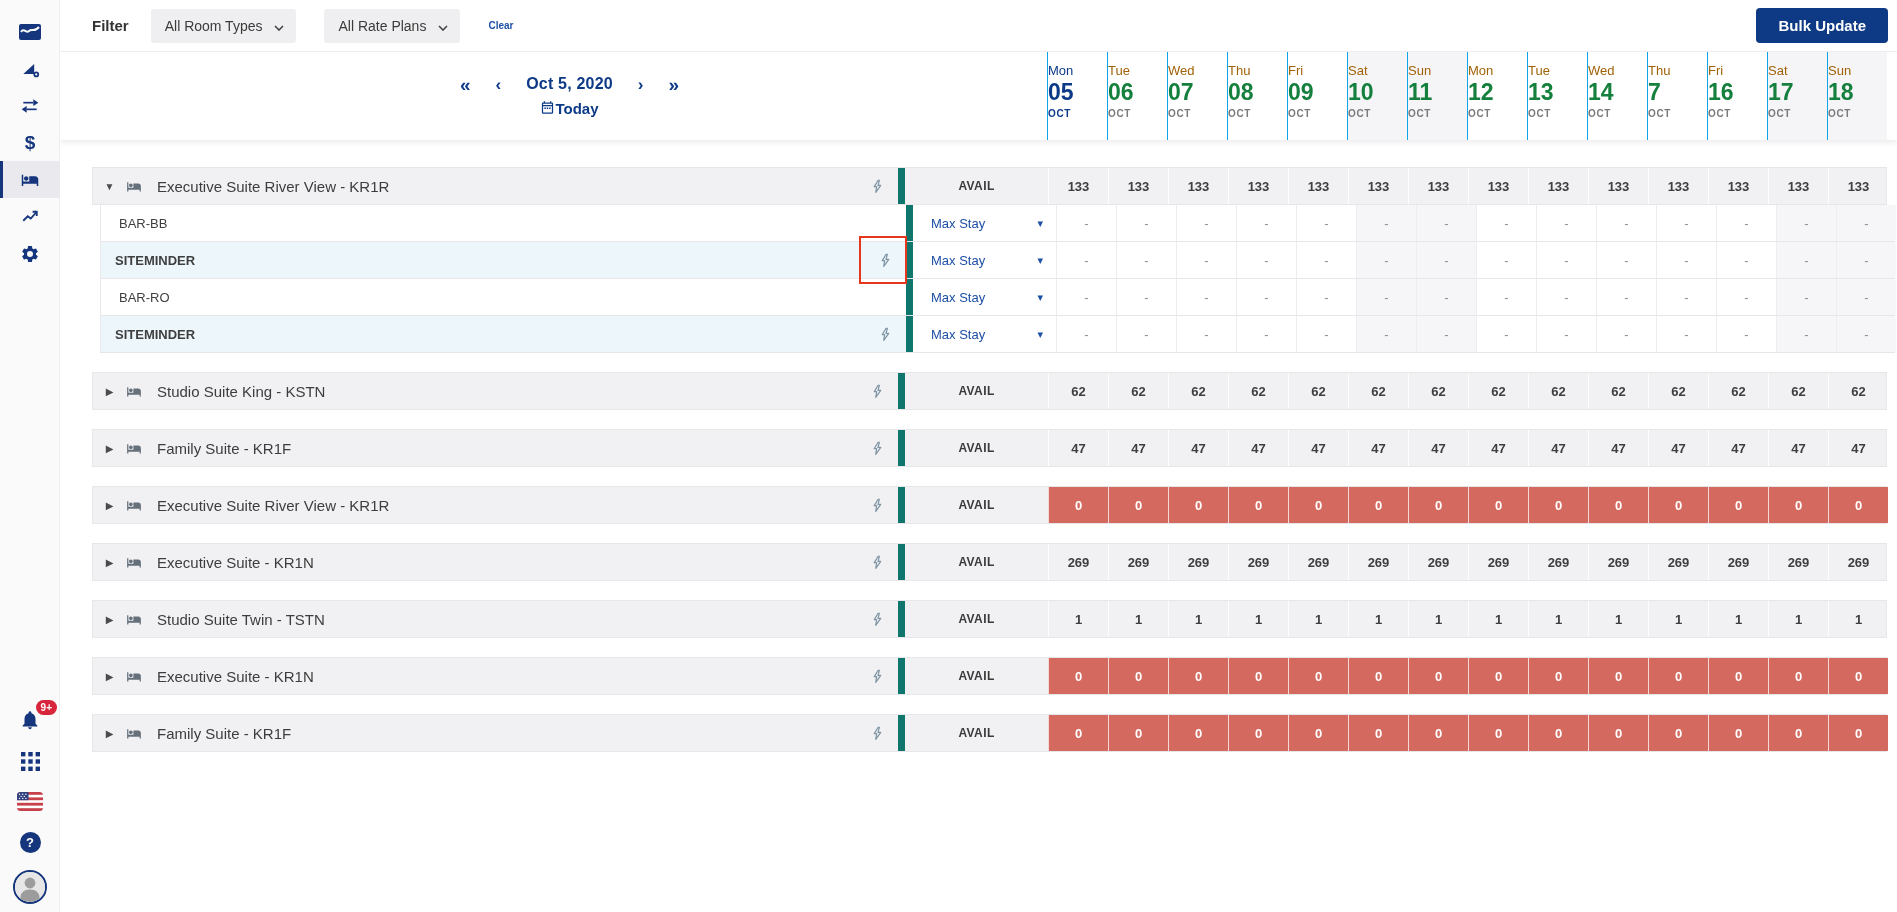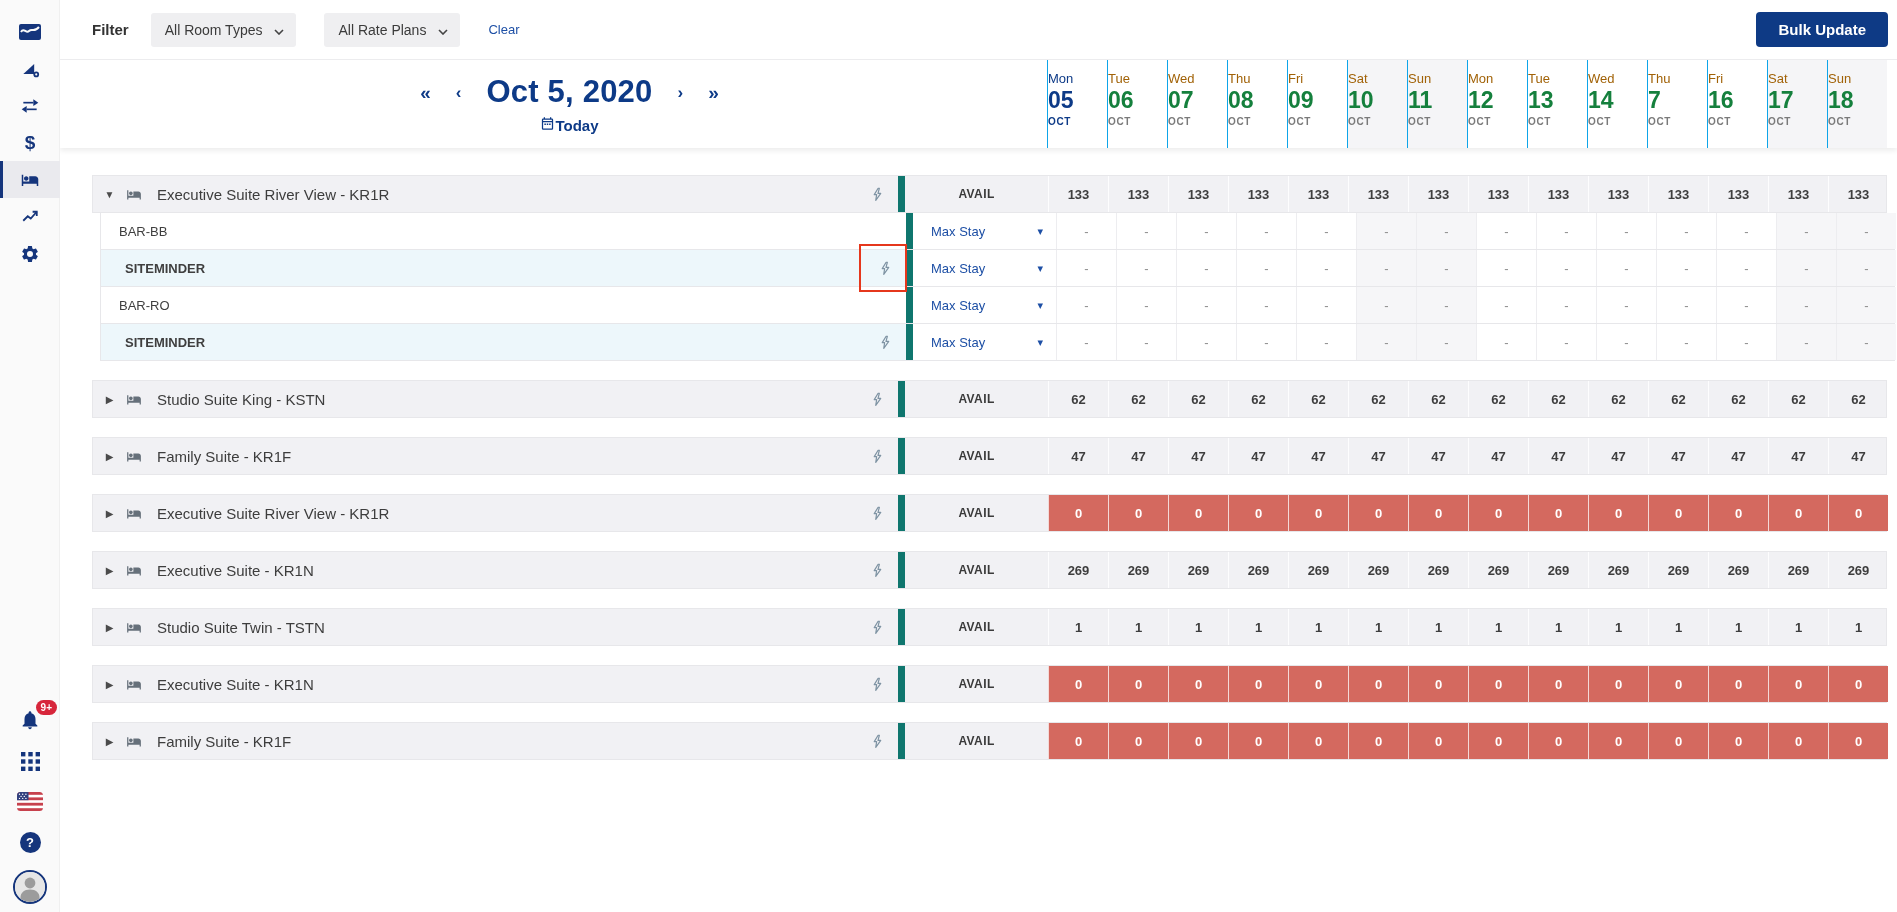--- a/index.html
+++ b/index.html
@@ -23,43 +23,43 @@
     font-size:10px; font-weight:700; border-radius:9px; padding:2px 5px; line-height:1.1; }
   .help-circle { width:21px; height:21px; border-radius:50%; background:#15357c;
     color:#fff; font-size:13px; font-weight:700; display:flex; align-items:center;
     justify-content:center; cursor:pointer; }
   .avatar { width:34px; height:34px; border-radius:50%; border:2px solid #15357c;
     overflow:hidden; background:#ececec; cursor:pointer; }
 
   
   .main { margin-left:60px; }
 
-  .filter-bar { height:60px; display:flex; align-items:center;
+  .filter-bar { height:52px; display:flex; align-items:center;
     padding-left:32px; background:#fff; border-bottom:1px solid #ededef; }
   .filter-label { font-size:15px; font-weight:700; color:#333; margin-right:22px; }
   .chip { background:#efeff1; border-radius:3px; height:34px; display:flex;
     align-items:center; gap:12px; padding:0 12px 0 14px; font-size:14px;
     color:#3b3b3b; margin-right:28px; cursor:pointer; }
-  .clear-link { color:#1d4fa5; font-size:13px; font-weight:400; cursor:pointer; }
+  .clear-link { color:#1d4fa5; font-size:10px; font-weight:700; cursor:pointer; }
   .bulk-btn { margin-left:auto; margin-right:9px; background:#0e3a85; color:#fff;
     font-weight:700; font-size:15px; border:none; border-radius:4px; height:35px;
     padding:0 22px; cursor:pointer; font-family:inherit; }
 
   .cols { display:grid; grid-template-columns:763px 42px 150px repeat(14,60px);
     margin-left:32px; width:1795px; }
 
   .header-band { background:#fff; position:relative; z-index:3;
     box-shadow:0 3px 5px rgba(0,0,0,.07); }
   .header-cols { height:88px; }
   .nav-cell { grid-column:1/4; display:flex; flex-direction:column;
     align-items:center; justify-content:center; gap:6px; }
   .nav-row { display:flex; align-items:center; gap:25px; color:#0d3a87; }
   .nav-chev { font-size:19px; font-weight:700; line-height:1; cursor:pointer; }
   .nav-chev.small { font-size:17px; }
-  .nav-date { font-size:31px; font-weight:700; letter-spacing:.2px; }
+  .nav-date { font-size:16px; font-weight:700; letter-spacing:.2px; }
   .today-row { display:flex; align-items:center; gap:0; color:#0d3a87;
     font-size:15px; font-weight:700; cursor:pointer; }
   .day-cell { border-left:1px solid #0ea5e9; padding-top:11px;
     cursor:default; }
   .day-cell.weekend { background:#f5f5f7; }
   .dow { font-size:13px; color:#a16207; margin-bottom:2px; }
   .dnum { font-size:23px; font-weight:700; color:#15803d; line-height:1.1; }
   .dmon { font-size:10px; font-weight:700; color:#7a7a7a; letter-spacing:.6px; margin-top:3px; }
   .day-cell.today .dow, .day-cell.today .dnum, .day-cell.today .dmon { color:#0d3a87; }
 
@@ -67,21 +67,21 @@
   .group { margin-bottom:19px; }
   .row { box-sizing:border-box; }
   .group-row { height:38px; background:#f1f1f4; border:1px solid #e7e7ea; cursor:pointer; }
   .sub-row { height:37px; background:#fff; border:1px solid #e7e7ea; border-top:0;margin-left:40px; }
 
   .cell { display:flex; align-items:center; min-width:0; }
   .name-cell { padding-left:10px; gap:9px; font-size:15px; color:#3d3d3d; }
   .group-name-label { font-weight:500; margin-left:5px; white-space:nowrap; }
   .caret { font-size:10px; color:#4b4b4b; width:13px; text-align:center; cursor:pointer; }
   .name-cell.indent-1 { padding-left:18px; font-size:13px; color:#3f3f3f; }
-  .name-cell.indent-2 { padding-left:24px; font-size:13px; font-weight:700; color:#3f3f3f; }
+  .name-cell.indent-2 { padding-left:14px; font-size:13px; font-weight:700; color:#3f3f3f; }
   .siteminder-bg { background:#edf7fb; }
   .flash-cell { justify-content:center; position:relative; }
   .flash-icon { display:flex; cursor:pointer; }
   .hl-box { position:absolute; left:-5px; top:-6px; width:48px; height:48px;
     border:2px solid #e5371c; pointer-events:none; z-index:5; }
   .avail-col { border-left:7px solid #0f766e; }
   .avail-cell { justify-content:center; font-size:12px; font-weight:700;
     color:#3a3a3a; letter-spacing:.4px; }
   .val { justify-content:center; font-size:13px; font-weight:700; color:#3e3e3e;
     border-left:1px solid rgba(255,255,255,.85); cursor:pointer; }

